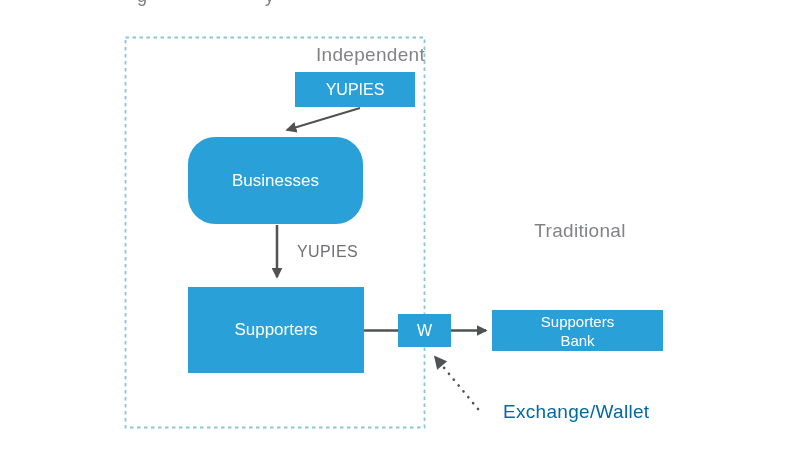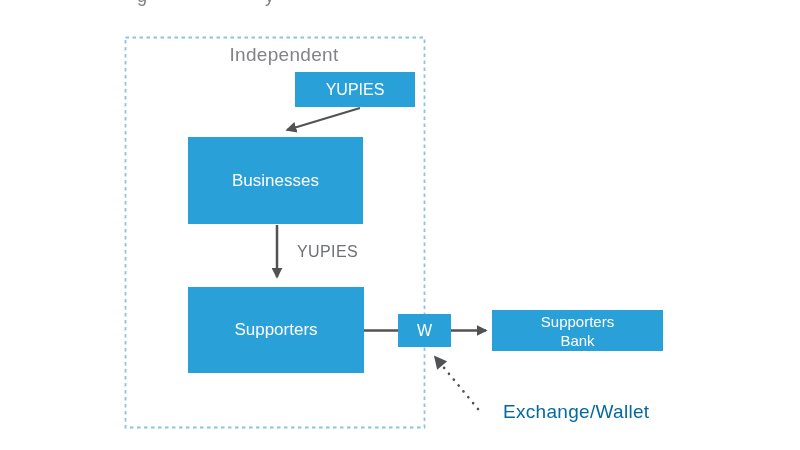--- a/index.html
+++ b/index.html
@@ -40,21 +40,21 @@
 
   .zone-label {
     position: absolute;
     color: #828387;
     font-size: 19px;
     letter-spacing: 0.3px;
     z-index: 2;
   }
   .label-independent {
     left: 125px; top: 44px; width: 300px;
-    text-align: center; text-indent: 18px;
+    text-align: right; text-indent: 18px;
   }
   .label-traditional {
     left: 520px; top: 220px; width: 120px;
     text-align: center;
   }
   .label-exchange-wallet {
     position: absolute;
     left: 503px; top: 401px;
     color: #0369a1;
     font-size: 19px;
@@ -74,21 +74,21 @@
     position: absolute;
     background: #2aa0d8;
     color: #ffffff;
     display: flex;
     align-items: center;
     justify-content: center;
     text-align: center;
     z-index: 2;
   }
   .node-yupies     { left: 295px; top: 72px;  width: 120px; height: 35px; font-size: 16px; }
-  .node-businesses { left: 188px; top: 137px; width: 175px; height: 87px; font-size: 17px; }
+  .node-businesses { left: 188px; top: 137px; width: 175px; height: 87px; font-size: 17px; border-radius: 27px; }
   .node-supporters { left: 188px; top: 287px; width: 176px; height: 86px; font-size: 17px; }
   .node-wallet     { left: 398px; top: 314px; width: 53px;  height: 33px; font-size: 16px; }
   .node-supporters-bank {
     left: 492px; top: 310px; width: 171px; height: 41px;
     font-size: 15px; line-height: 19px; flex-direction: column;
   }
   .node-supporters-bank span { display: block; }
 </style>
 </head>
 <body>
@@ -98,20 +98,21 @@
   <div class="top-crop">
     <span class="frag frag-g">g</span>
     <span class="frag frag-y">y</span>
   </div>
 
   <svg class="layer layer-zones" width="800" height="450" viewBox="0 0 800 450">
     <rect x="125.5" y="37.5" width="299" height="390" fill="none" stroke="#8ac6da" stroke-width="1.8" stroke-dasharray="3.5 3.5"></rect>
   </svg>
 
   <div class="zone-label label-independent">Independent</div>
+  <div class="zone-label label-traditional">Traditional</div>
   <div class="label-exchange-wallet">Exchange/Wallet</div>
   <div class="edge-label-yupies">YUPIES</div>
 
   <div class="node node-yupies">YUPIES</div>
   <div class="node node-businesses">Businesses</div>
   <div class="node node-supporters">Supporters</div>
   <div class="node node-wallet">W</div>
   <div class="node node-supporters-bank">
     <span>Supporters</span>
     <span>Bank</span>

